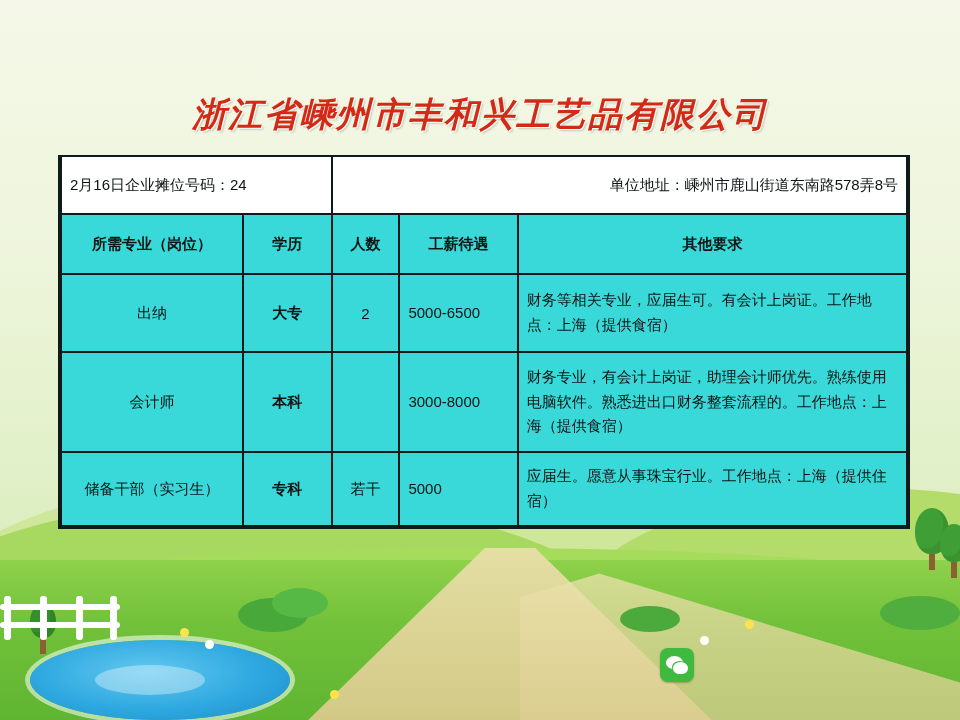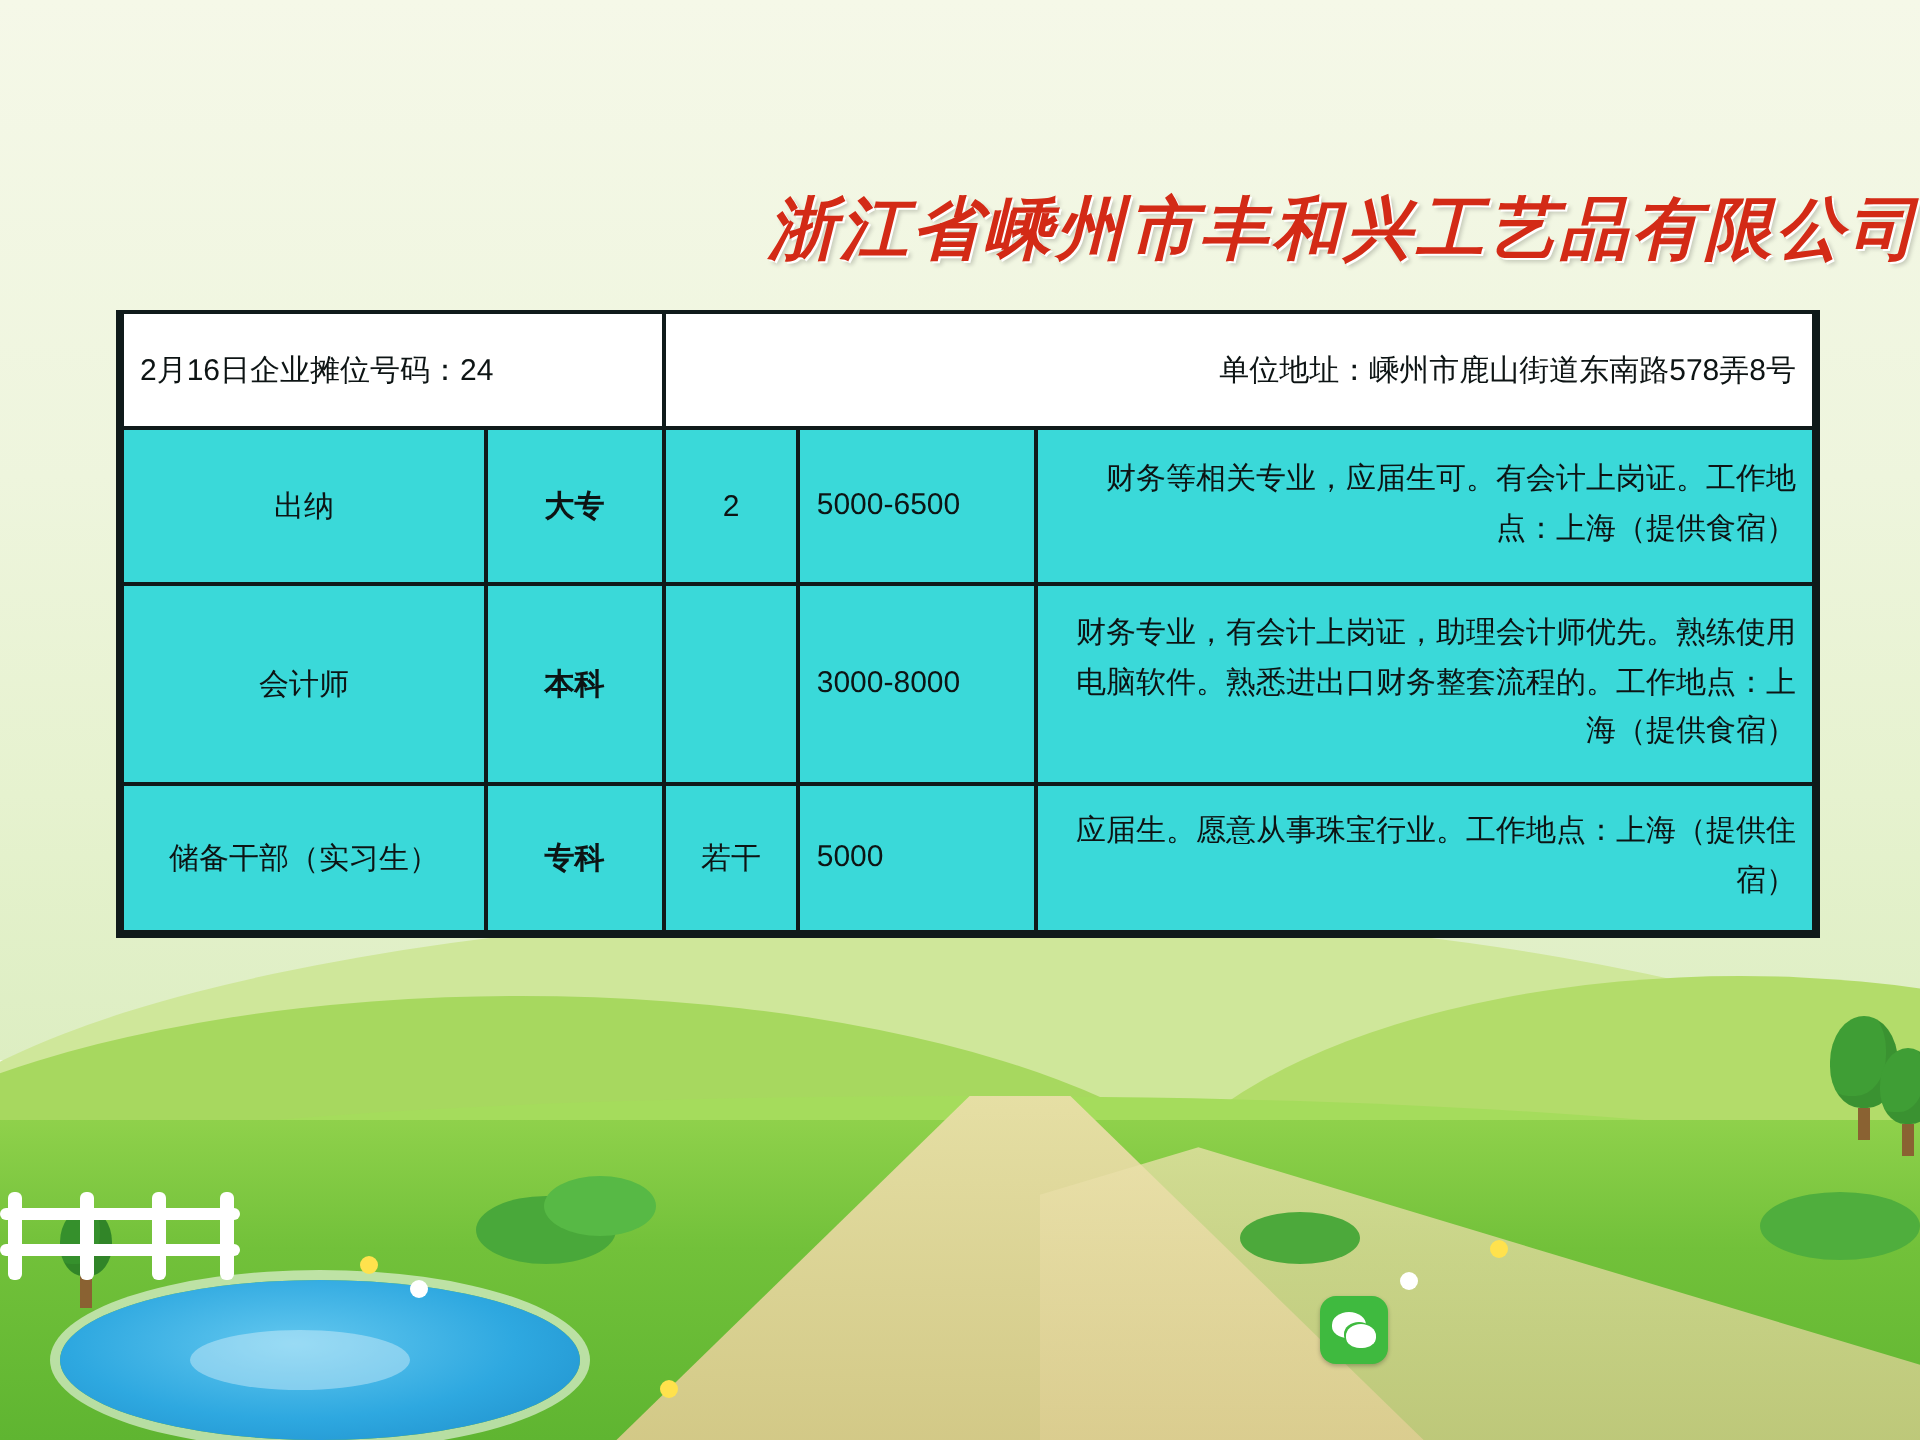--- a/index.html
+++ b/index.html
@@ -63,21 +63,21 @@
     box-shadow:inset -6px -6px 0 rgba(0,0,0,.07);
   }
   .tree .trunk{width:6px;height:16px;background:#8a6232;margin:0 auto;}
   .fence{position:absolute;left:0;top:596px;width:120px;height:44px;}
   .fence .rail{position:absolute;left:0;width:120px;height:6px;background:#fff;border-radius:3px;}
   .fence .post{position:absolute;width:7px;height:44px;background:#fff;border-radius:3px;}
   .flower{position:absolute;width:9px;height:9px;border-radius:50%;}
 
   
   .title{
-    position:absolute;left:0;top:92px;width:960px;text-align:right;
+    position:absolute;left:0;top:92px;width:960px;text-align:center;
     font-family:"DejaVu Serif","Liberation Serif",serif;
     font-weight:bold;font-size:34px;letter-spacing:2px;color:#d32a16;
     text-shadow:1px 1px 0 #fff, 2px 2px 2px rgba(0,0,0,.18);
     font-style:italic;
   }
 
   
   .table-wrap{
     position:absolute;left:58px;top:155px;width:848px;
     border:2px solid #0f1a1a;background:#4c1d95;
@@ -95,21 +95,21 @@
   .hdr-left{text-align:left;}
   .hdr-right{text-align:right;}
   .col-head td{
     background:#3ad9d9;text-align:center;font-weight:bold;height:46px;
   }
   tbody td{background:#3ad9d9;vertical-align:middle;}
   .c-major{text-align:center;}
   .c-edu{text-align:center;font-weight:bold;}
   .c-num{text-align:center;}
   .c-pay{text-align:left;line-height:1.45;}
-  .c-other{text-align:right;line-height:1.65;}
+  .c-other{text-align:left;line-height:1.65;}
 
   
   .footer{
     position:absolute;left:660px;top:648px;display:flex;align-items:center;gap:10px;
   }
   .wechat{
     width:34px;height:34px;border-radius:8px;background:#3fba3f;position:relative;
     box-shadow:0 1px 2px rgba(0,0,0,.25);
   }
   .wechat:before{
@@ -181,20 +181,27 @@
       <col style="width:10.5%">
       <col style="width:8%">
       <col style="width:14%">
       <col style="width:46%">
     </colgroup>
     <tbody>
       <tr class="hdr-row">
         <td colspan="2" class="hdr-left">2月16日企业摊位号码：24</td>
         <td colspan="3" class="hdr-right">单位地址：嵊州市鹿山街道东南路578弄8号</td>
       </tr>
+      <tr class="col-head">
+        <td>所需专业（岗位）</td>
+        <td>学历</td>
+        <td>人数</td>
+        <td>工薪待遇</td>
+        <td>其他要求</td>
+      </tr>
 
       <tr style="height:78px;">
         <td class="c-major">出纳</td>
         <td class="c-edu">大专</td>
         <td class="c-num">2</td>
         <td class="c-pay">5000-6500</td>
         <td class="c-other">财务等相关专业，应届生可。有会计上岗证。工作地点：上海（提供食宿）</td>
       </tr>
 
       <tr style="height:100px;">

